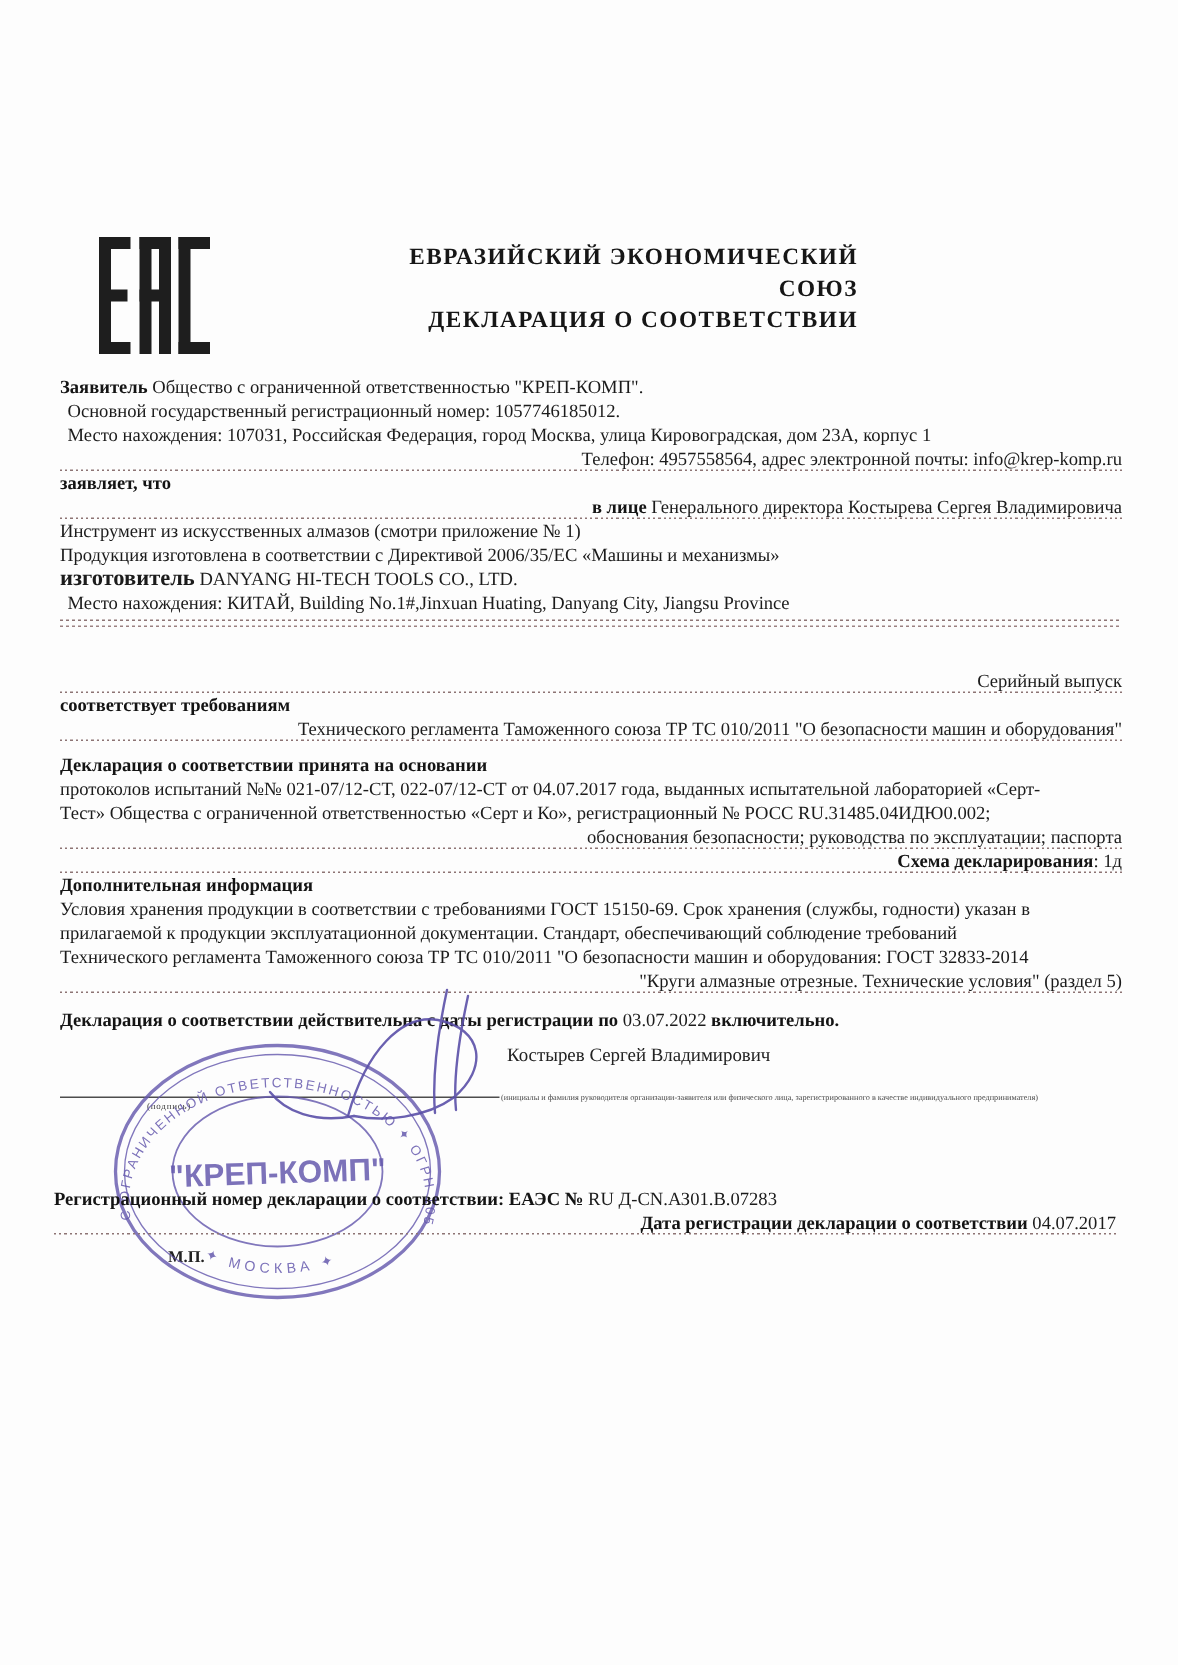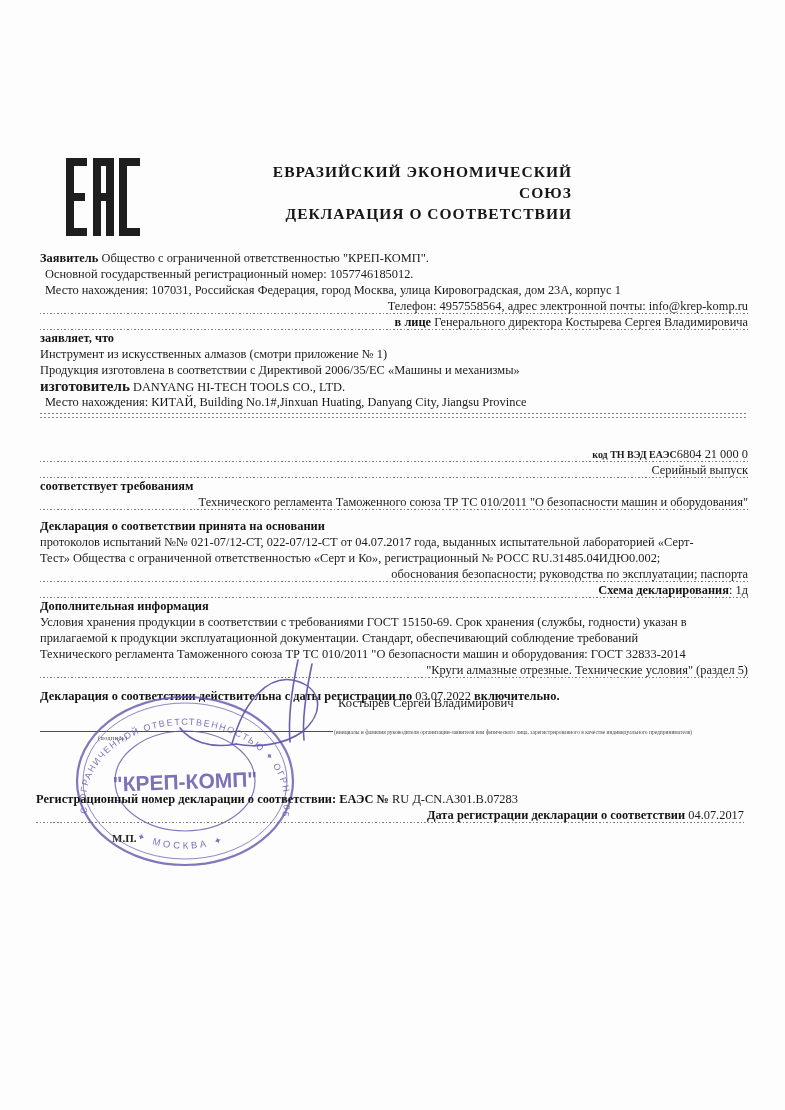--- a/index.html
+++ b/index.html
@@ -61,29 +61,28 @@
     <div>ЕВРАЗИЙСКИЙ ЭКОНОМИЧЕСКИЙ</div>
     <div>СОЮЗ</div>
     <div>ДЕКЛАРАЦИЯ О СООТВЕТСТВИИ</div>
   </div>
 
   <div class="content">
     <div class="ln"><b>Заявитель</b> <span>Общество с ограниченной ответственностью "КРЕП-КОМП".</span></div>
     <div class="ln ind">Основной государственный регистрационный номер: 1057746185012.</div>
     <div class="ln ind">Место нахождения: 107031, Российская Федерация, город Москва, улица Кировоградская, дом 23А, корпус 1</div>
     <div class="ln ind du">Телефон: 4957558564, адрес электронной почты: info@krep-komp.ru</div>
+    <div class="ln"><b>заявляет, что</b></div>
     <div class="ln du"><b>в лице</b> <span>Генерального директора Костырева Сергея Владимировича</span></div>
-    <div class="ln"><b>заявляет, что</b></div>
     <div class="ln">Инструмент из искусственных алмазов (смотри приложение № 1)</div>
     <div class="ln">Продукция изготовлена в соответствии с Директивой 2006/35/ЕС «Машины и механизмы»</div>
     <div class="ln"><span class="mfr-label">изготовитель</span> <span>DANYANG HI-TECH TOOLS CO., LTD.</span></div>
     <div class="ln ind">Место нахождения: КИТАЙ, Building No.1#,Jinxuan Huating, Danyang City, Jiangsu Province</div>
     <div class="sep"></div>
     <div class="sp27"></div>
-    <div class="ln du"><span class="small-label">код ТН ВЭД ЕАЭС</span><span>6804 21 000 0</span></div>
     <div class="ln du">Серийный выпуск</div>
     <div class="ln"><b>соответствует требованиям</b></div>
     <div class="ln du">Технического регламента Таможенного союза ТР ТС 010/2011 "О безопасности машин и оборудования"</div>
     <div class="sp8"></div>
     <div class="ln"><b>Декларация о соответствии принята на основании</b></div>
     <div class="ln">протоколов испытаний №№ 021-07/12-СТ, 022-07/12-СТ от 04.07.2017 года, выданных испытательной лабораторией «Серт-</div>
     <div class="ln">Тест» Общества с ограниченной ответственностью «Серт и Ко», регистрационный № РОСС RU.31485.04ИДЮ0.002;</div>
     <div class="ln du">обоснования безопасности; руководства по эксплуатации; паспорта</div>
     <div class="ln du"><b>Схема декларирования</b><span>: 1д</span></div>
     <div class="ln"><b>Дополнительная информация</b></div>

